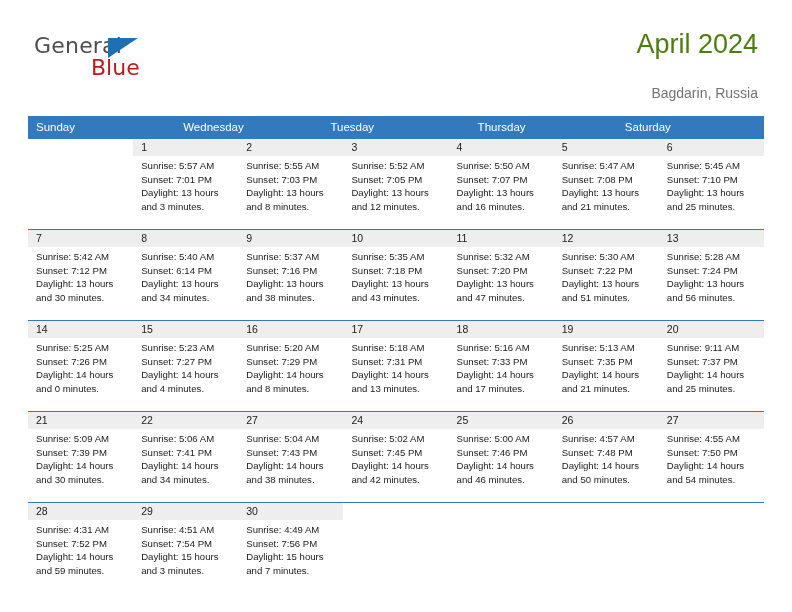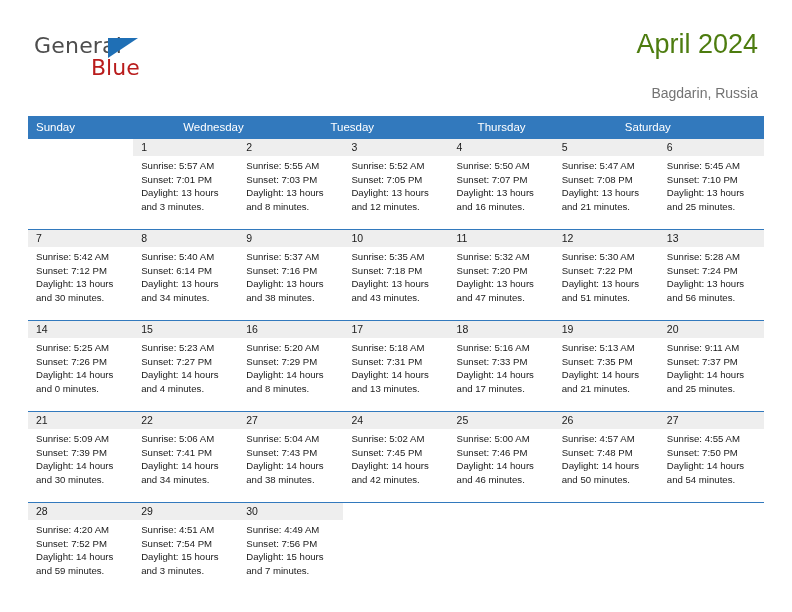--- a/index.html
+++ b/index.html
@@ -422,21 +422,21 @@
               <div>Sunset: 7:50 PM</div>
               <div>Daylight: 14 hours</div>
               <div>and 54 minutes.</div>
             </div>
           </div>
         </div>
         <div class="week">
           <div class="cell">
             <div class="daynum-band">28</div>
             <div class="cell-body">
-              <div>Sunrise: 4:20 AM</div>
+              <div>Sunrise: 4:31 AM</div>
               <div>Sunset: 7:52 PM</div>
               <div>Daylight: 14 hours</div>
               <div>and 59 minutes.</div>
             </div>
           </div>
           <div class="cell">
             <div class="daynum-band">29</div>
             <div class="cell-body">
               <div>Sunrise: 4:51 AM</div>
               <div>Sunset: 7:54 PM</div>

